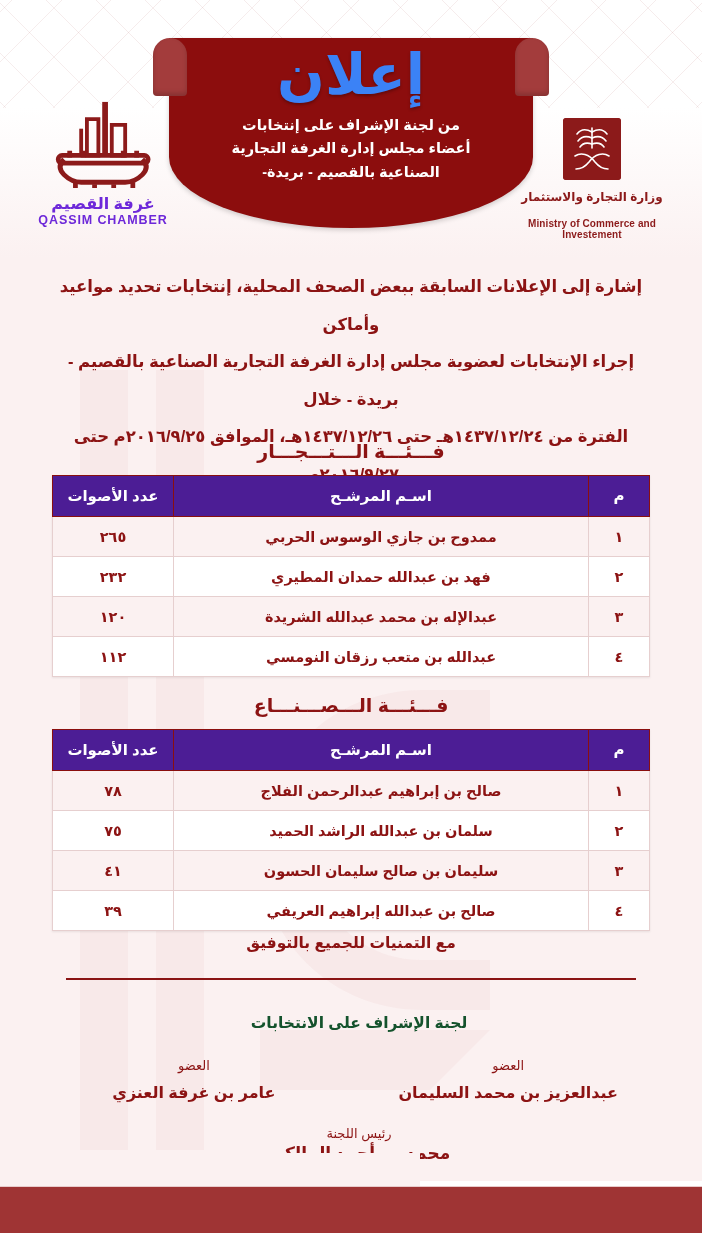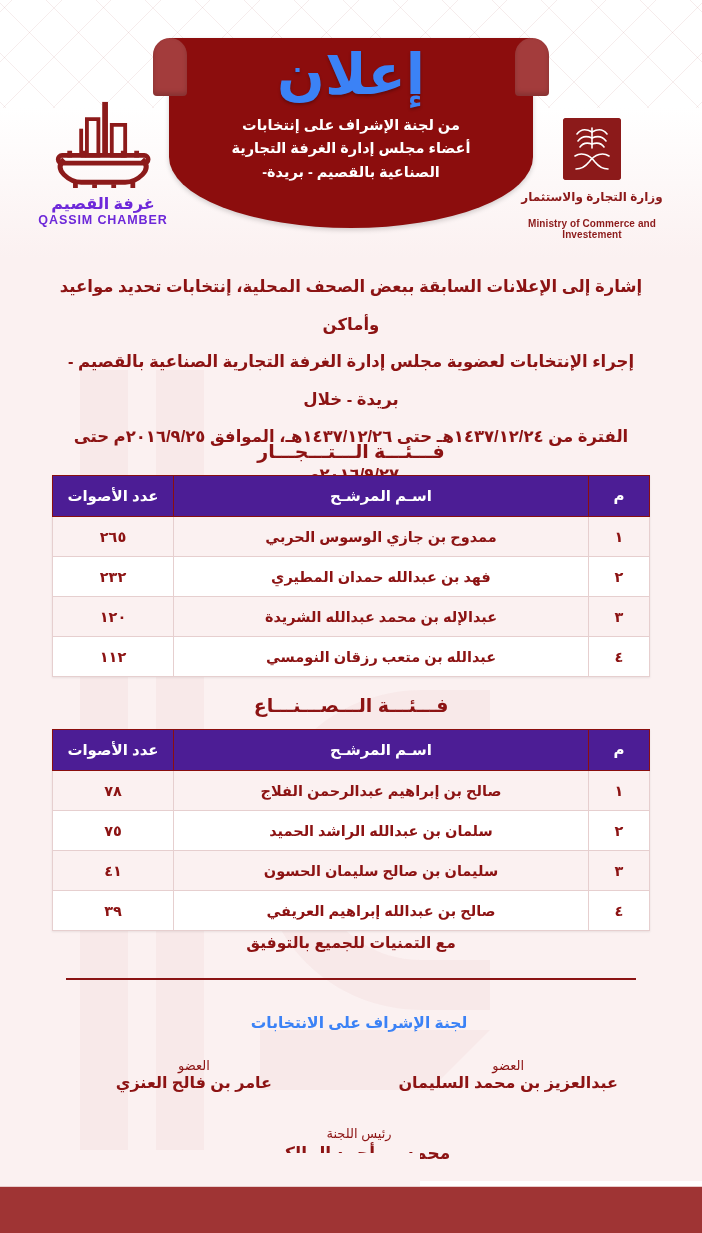--- a/index.html
+++ b/index.html
@@ -255,34 +255,34 @@
     left: 66px; right: 66px;
     top: 978px;
     height: 2px;
     background: #8a1414;
   }
   .committee {
     position: absolute;
     left: 16px; right: 0;
     top: 1014px;
     text-align: center;
-    color: #3b82f6;
+    color: #14532d;
     font-size: 15.5px;
     font-weight: 700;
   }
 
   .signers {
     position: absolute;
     left: 60px; right: 60px;
     top: 1058px;
     display: flex;
     justify-content: space-between;
   }
   .signer { width: 46%; text-align: center; color: #8c1313; }
-  .signer .role { font-size: 13px; font-weight: 400; margin-bottom: 0; }
+  .signer .role { font-size: 13px; font-weight: 400; margin-bottom: 10px; }
   .signer .name { font-size: 16px; font-weight: 700; }
 
   .chair {
     position: absolute;
     left: 16px; right: 0;
     top: 1126px;
     text-align: center;
     color: #8c1313;
   }
   .chair .role { font-size: 13px; font-weight: 400; margin-bottom: 2px; }
@@ -445,21 +445,21 @@
   <div class="rule"></div>
   <div class="committee">لجنة الإشراف على الانتخابات</div>
 
   <div class="signers">
     <div class="signer">
       <div class="role">العضو</div>
       <div class="name">عبدالعزيز بن محمد السليمان</div>
     </div>
     <div class="signer">
       <div class="role">العضو</div>
-      <div class="name">عامر بن فالح العنزي</div>
+      <div class="name">عامر بن غرفة العنزي</div>
     </div>
   </div>
 
   <div class="chair">
     <div class="role">رئيس اللجنة</div>
     <div class="name">محمد بن أحمد المالكي</div>
   </div>
 
   <div class="bottom-swoosh"></div>
   <div class="bottom-bar"></div>

